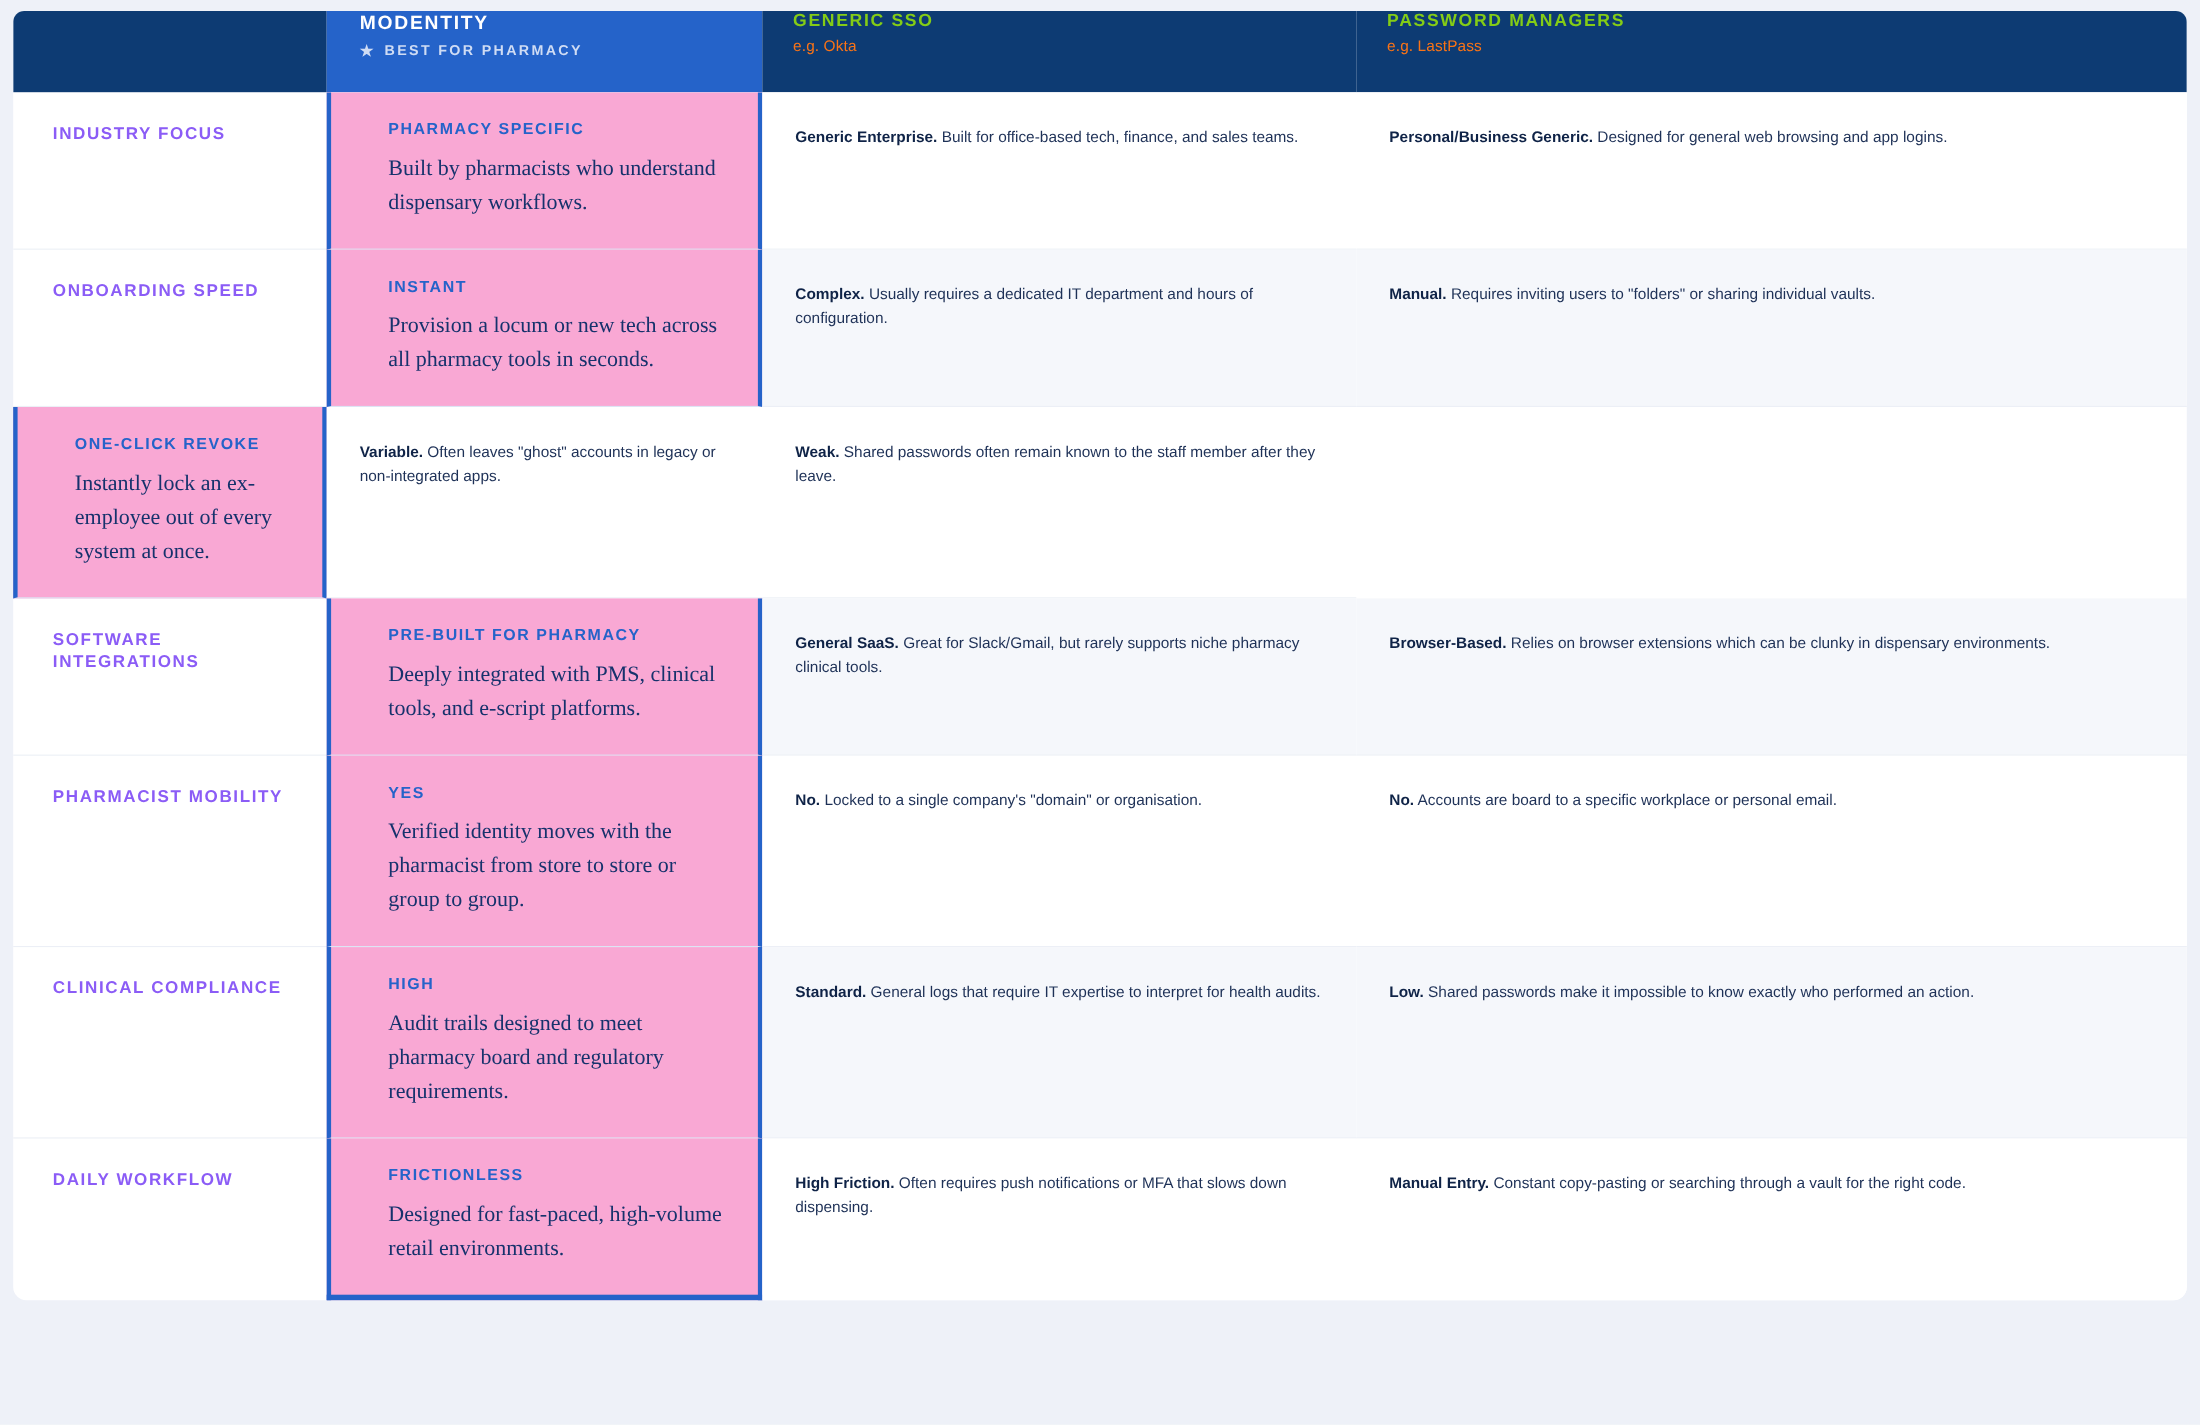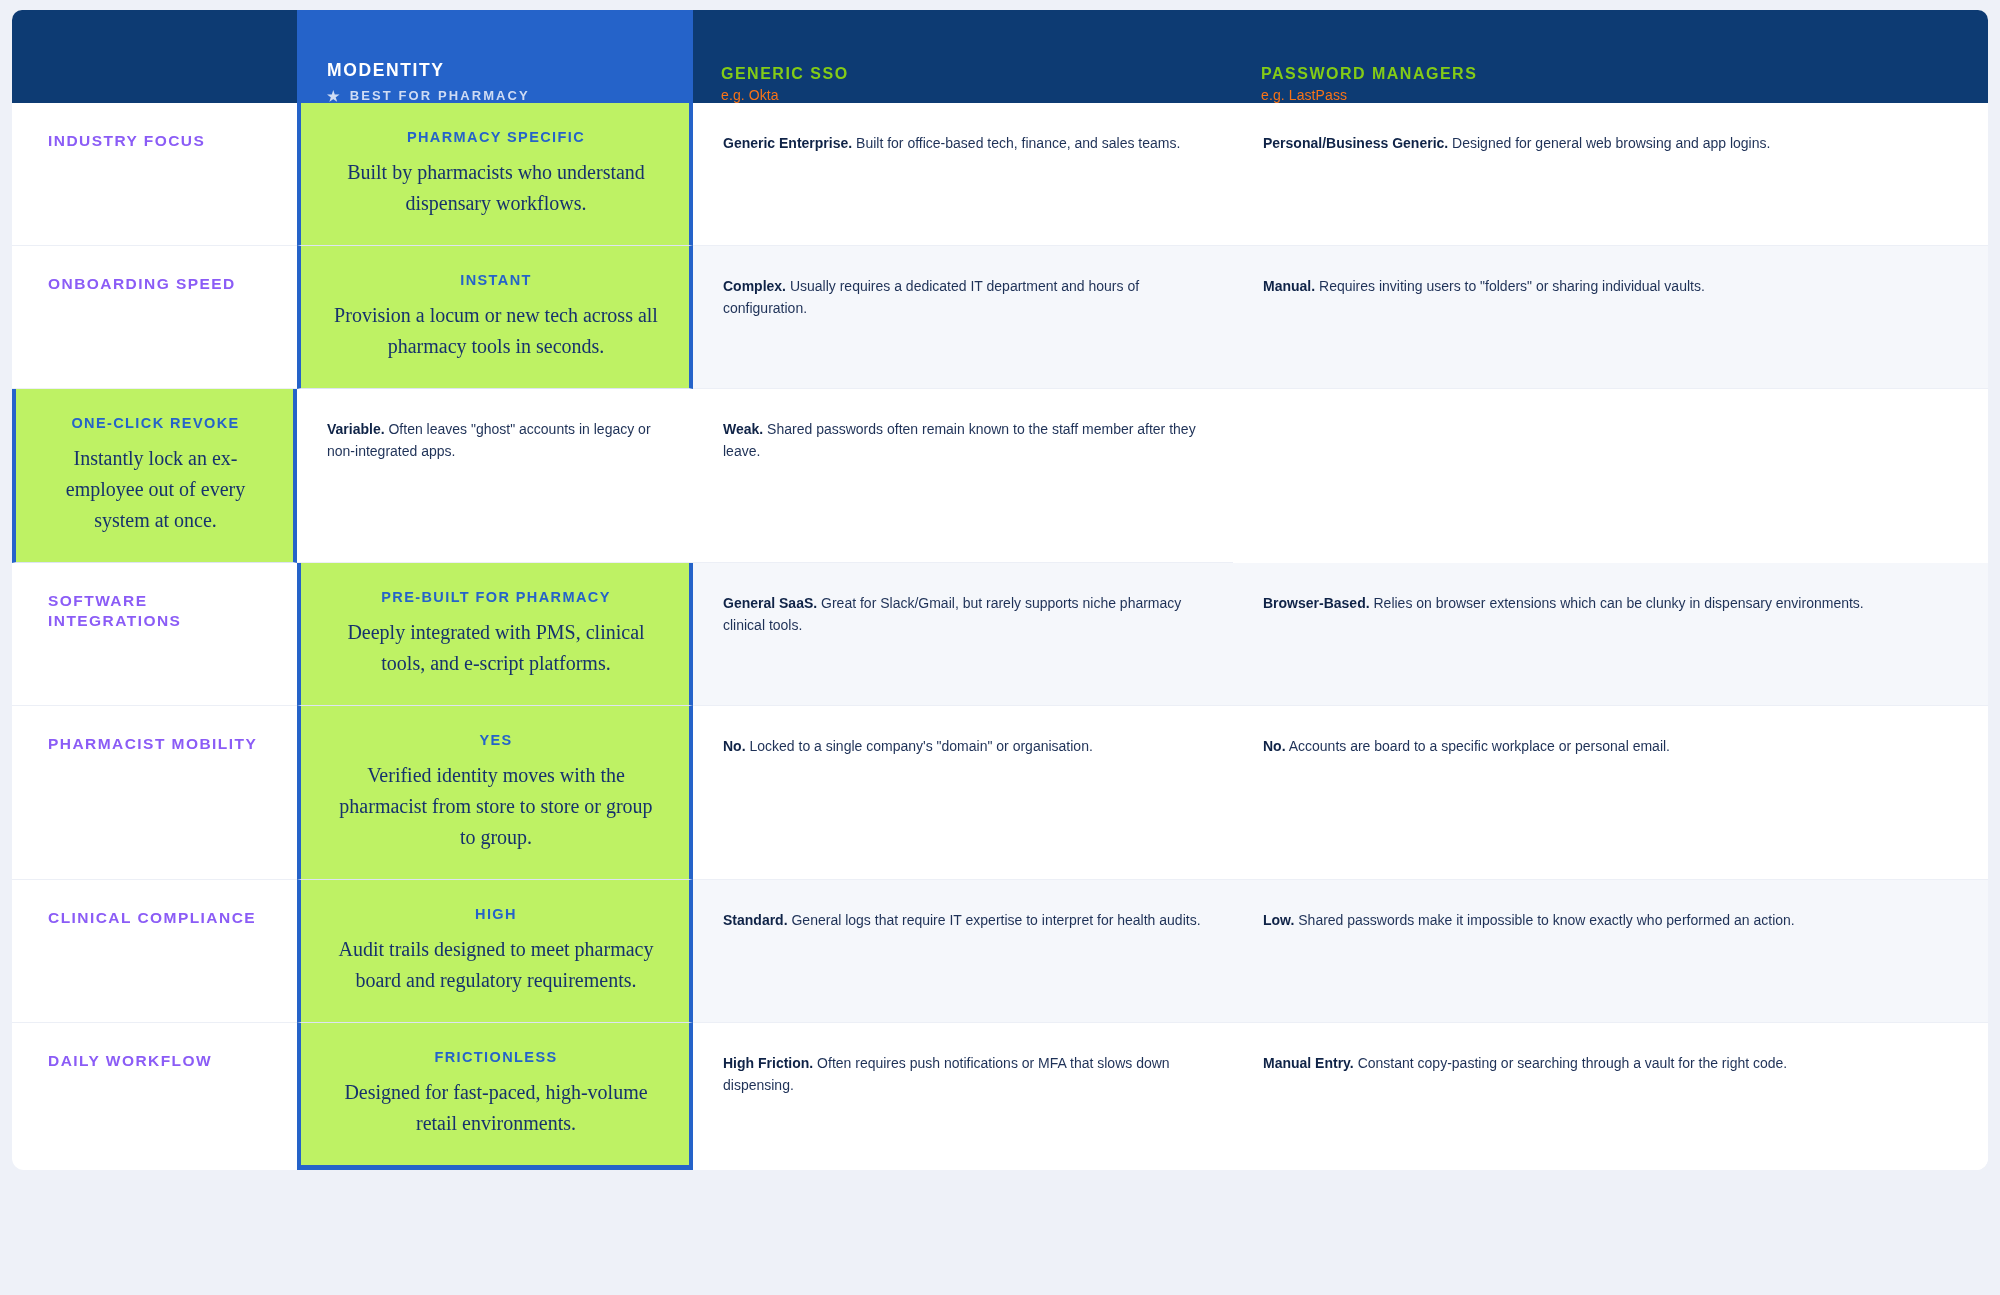--- a/index.html
+++ b/index.html
@@ -35,24 +35,24 @@
     width: 100%;
   }
 
   
   .thead {
     border-radius: 10px 10px 0 0;
     overflow: hidden;
   }
   .th {
     background: #0d3b73;
-    height: 93px;
+    height: 74px;
     display: flex;
     flex-direction: column;
-    justify-content: flex-end;
+    justify-content: flex-start;
     padding: 0 28px;
   }
   .th-blank { }
 
   .th-highlight {
     background: #2563c9;
     padding-left: 30px;
   }
   .th-title {
     color: #ffffff;
@@ -104,26 +104,25 @@
   }
   .label-text {
     color: #8b5cf6;
     font-size: 15.5px;
     font-weight: bold;
     letter-spacing: 1.45px;
     line-height: 1.3;
   }
 
   .cell-hl {
-    background: #bef264;
+    background: #f9a8d4;
     border-left: 4px solid #2563c9;
     border-right: 4px solid #2563c9;
     border-bottom: 1px solid #dde4f4;
-    padding: 26px 30px 26px 32px;
-    text-align: center;
+    padding: 26px 30px 26px 52px;
   }
   .row:first-child .cell-hl { border-top: none; }
 
   .eyebrow {
     color: #2563c9;
     font-size: 14.5px;
     font-weight: bold;
     letter-spacing: 1.4px;
     margin-bottom: 12px;
   }

